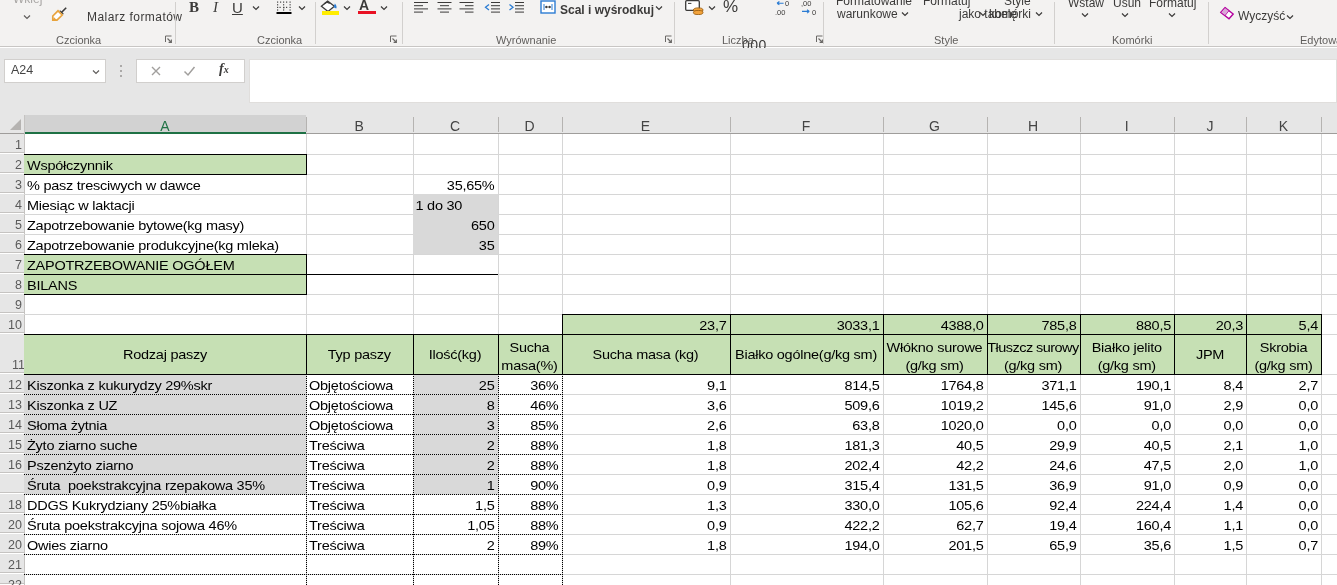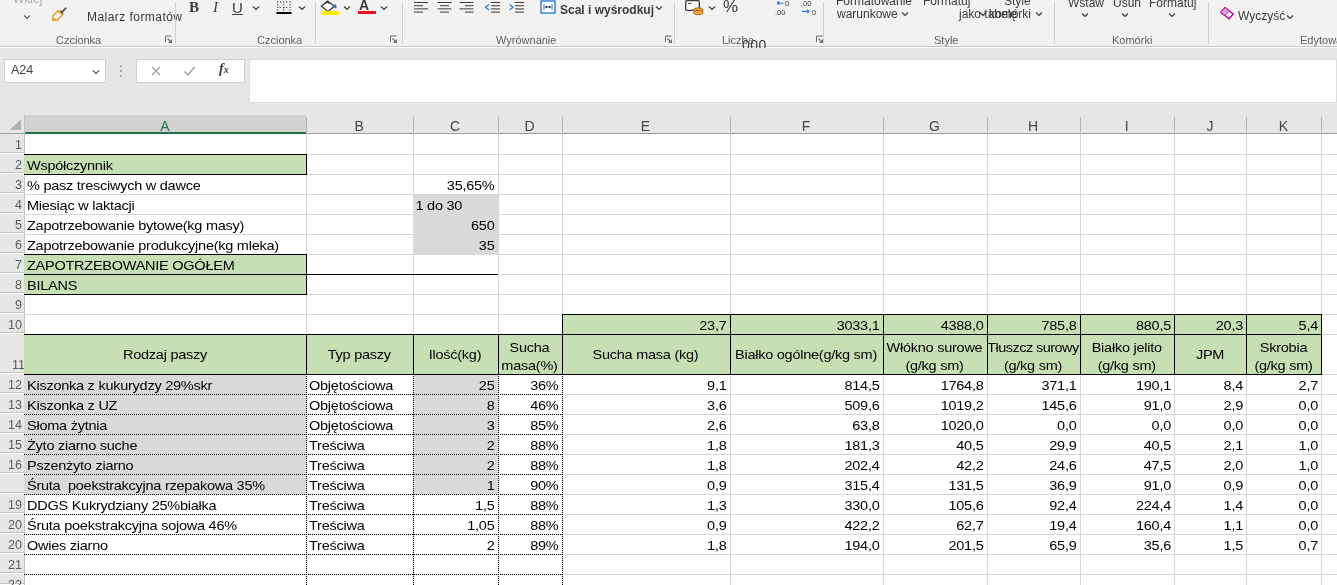--- a/index.html
+++ b/index.html
@@ -293,21 +293,21 @@
 <div class="ab" style="left:0;top:434px;width:24px;height:19px;background:#e6e6e6;border-bottom:1px solid #c5c3c1;"></div>
 <div class="ab" style="left:0;top:434px;width:22px;height:20px;line-height:22px;text-align:right;font-size:12.5px;color:#5a5a5a;">15</div>
 <div class="hl" style="left:24px;top:474px;width:1313px;"></div>
 <div class="ab" style="left:0;top:454px;width:24px;height:19px;background:#e6e6e6;border-bottom:1px solid #c5c3c1;"></div>
 <div class="ab" style="left:0;top:454px;width:22px;height:20px;line-height:22px;text-align:right;font-size:12.5px;color:#5a5a5a;">16</div>
 <div class="hl" style="left:24px;top:494px;width:1313px;"></div>
 <div class="ab" style="left:0;top:474px;width:24px;height:19px;background:#e6e6e6;border-bottom:1px solid #c5c3c1;"></div>
 <div class="ab" style="left:0;top:474px;width:22px;height:20px;line-height:22px;text-align:right;font-size:17px;color:#5a5a5a;padding-left:39px;">17</div>
 <div class="hl" style="left:24px;top:514px;width:1313px;"></div>
 <div class="ab" style="left:0;top:494px;width:24px;height:19px;background:#e6e6e6;border-bottom:1px solid #c5c3c1;"></div>
-<div class="ab" style="left:0;top:494px;width:22px;height:20px;line-height:22px;text-align:right;font-size:12.5px;color:#5a5a5a;">19</div>
+<div class="ab" style="left:0;top:494px;width:22px;height:20px;line-height:22px;text-align:right;font-size:12.5px;color:#5a5a5a;">18</div>
 <div class="hl" style="left:24px;top:534px;width:1313px;"></div>
 <div class="ab" style="left:0;top:514px;width:24px;height:19px;background:#e6e6e6;border-bottom:1px solid #c5c3c1;"></div>
 <div class="ab" style="left:0;top:514px;width:22px;height:20px;line-height:22px;text-align:right;font-size:12.5px;color:#5a5a5a;">20</div>
 <div class="hl" style="left:24px;top:554px;width:1313px;"></div>
 <div class="ab" style="left:0;top:534px;width:24px;height:19px;background:#e6e6e6;border-bottom:1px solid #c5c3c1;"></div>
 <div class="ab" style="left:0;top:534px;width:22px;height:20px;line-height:22px;text-align:right;font-size:12.5px;color:#5a5a5a;">20</div>
 <div class="hl" style="left:24px;top:574px;width:1313px;"></div>
 <div class="ab" style="left:0;top:554px;width:24px;height:19px;background:#e6e6e6;border-bottom:1px solid #c5c3c1;"></div>
 <div class="ab" style="left:0;top:554px;width:22px;height:20px;line-height:22px;text-align:right;font-size:12.5px;color:#5a5a5a;">21</div>
 <div class="ab" style="left:0;top:574px;width:24px;height:10px;background:#e6e6e6;border-bottom:1px solid #c5c3c1;"></div>

